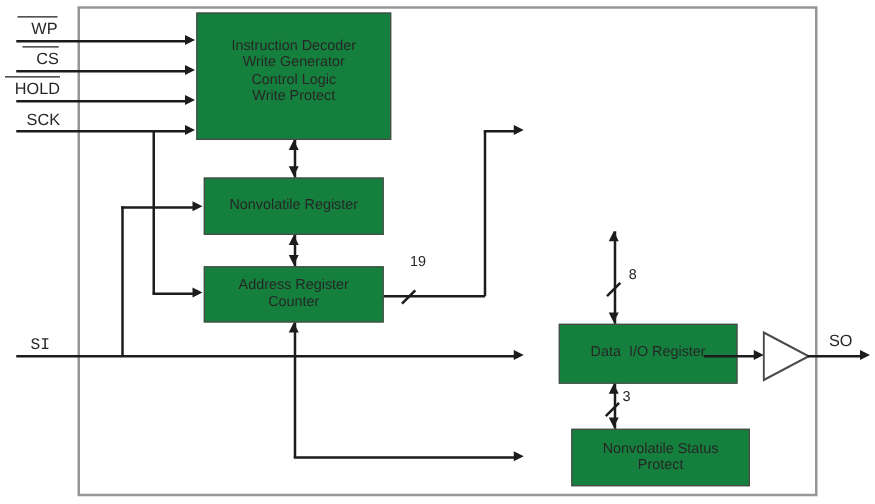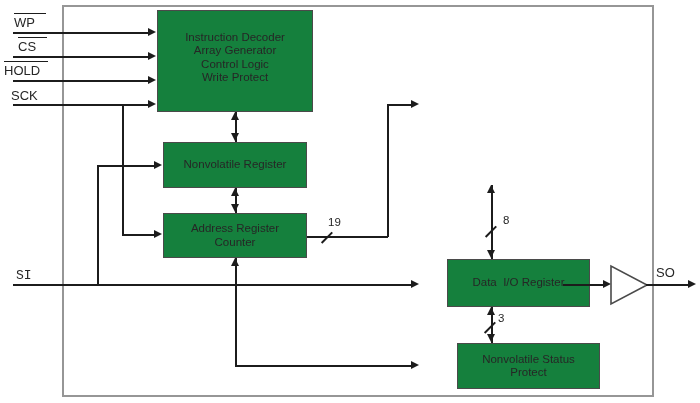--- a/index.html
+++ b/index.html
@@ -25,35 +25,35 @@
   .vl{width:1.5px;background:var(--line);}
   
   .arr{width:0;height:0;}
   .arr-r{border-top:4.5px solid transparent;border-bottom:4.5px solid transparent;border-left:8.5px solid var(--line);}
   .arr-u{border-left:4.5px solid transparent;border-right:4.5px solid transparent;border-bottom:8.5px solid var(--line);}
   .arr-d{border-left:4.5px solid transparent;border-right:4.5px solid transparent;border-top:8.5px solid var(--line);}
   
   .slash{width:1.5px;height:15px;background:var(--line);transform:rotate(45deg);}
   
   .pin{
-    font-size:13px;line-height:15px;color:var(--text);text-align:left;display:block;
+    font-size:13px;line-height:15px;color:var(--text);text-align:right;display:block;
   }
   .ovl{border-top:1.6px solid var(--line);padding-top:1px;}
   .busnum{font-size:11.5px;line-height:13px;color:var(--text);}
 </style>
 </head>
 <body>
 
 <div class="canvas">
 
   <div class="outer" style="left:62px;top:5px;width:592px;height:392px;"></div>
 
   <div class="block" style="left:157px;top:10px;width:156px;height:102px;padding-bottom:7px;">
     <div class="bl">Instruction Decoder</div>
-    <div class="bl">Array Generator</div>
+    <div class="bl">Write Generator</div>
     <div class="bl">Control Logic</div>
     <div class="bl">Write Protect</div>
   </div>
 
   <div class="block" style="left:163px;top:142px;width:144px;height:46px;">
     <div class="bl">Nonvolatile Register</div>
   </div>
 
   <div class="block" style="left:163px;top:213px;width:144px;height:45px;">
     <div class="bl">Address Register</div>
@@ -111,21 +111,21 @@
 
   <div class="vl" style="left:235px;top:188px;height:25px;"></div>
   <div class="arr arr-u" style="left:231px;top:188px;"></div>
   <div class="arr arr-d" style="left:231px;top:204px;"></div>
 
   <div class="hl" style="left:307px;top:236px;width:81px;"></div>
   <div class="vl" style="left:387px;top:105px;height:132px;"></div>
   <div class="hl" style="left:387px;top:104px;width:25px;"></div>
   <div class="arr arr-r" style="left:411px;top:100px;"></div>
   <div class="slash" style="left:326px;top:230px;"></div>
-  <span class="busnum" style="left:328px;top:216px;">19</span>
+  <span class="busnum" style="left:328px;top:204px;">19</span>
 
   <div class="vl" style="left:491px;top:185px;height:74px;"></div>
   <div class="arr arr-u" style="left:487px;top:185px;"></div>
   <div class="arr arr-d" style="left:487px;top:250px;"></div>
   <div class="slash" style="left:490px;top:224px;"></div>
   <span class="busnum" style="left:503px;top:214px;">8</span>
 
   <div class="vl" style="left:491px;top:307px;height:36px;"></div>
   <div class="arr arr-u" style="left:487px;top:307px;"></div>
   <div class="arr arr-d" style="left:487px;top:334px;"></div>

